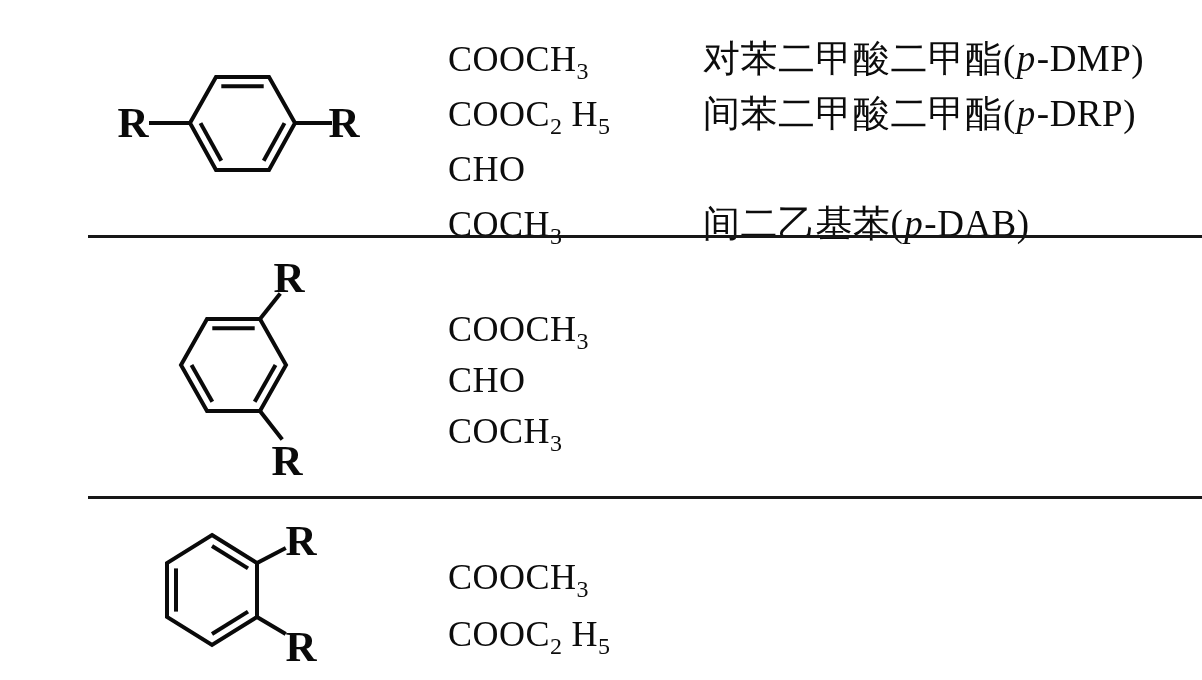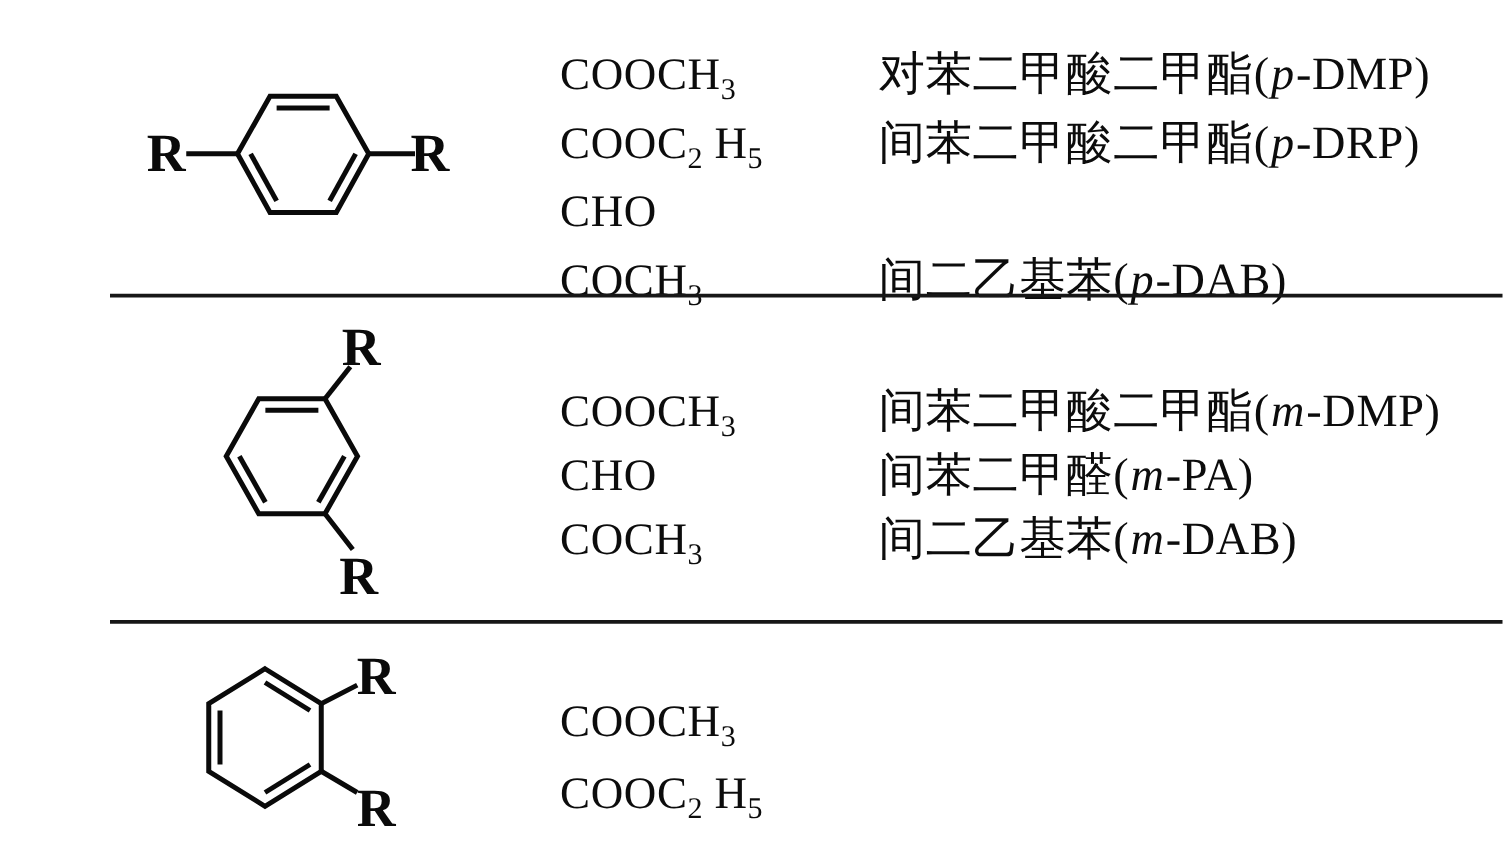--- a/index.html
+++ b/index.html
@@ -89,29 +89,26 @@
     <line class="dbl" x1="212.3" y1="401.8" x2="191.5" y2="365"></line>
     <line class="bond" x1="260" y1="319" x2="279" y2="295"></line>
     <line class="bond" x1="260" y1="411" x2="281" y2="438"></line>
     <text class="rlabel" x="289" y="292">R</text>
     <text class="rlabel" x="287" y="475">R</text>
   </svg>
 
   <div class="rows sec2">
       <div class="row">
         <div class="formula"><span>COOCH</span><sub>3</sub></div>
-        <div class="cname"><span>间苯二甲酸二甲酯(</span><i>m</i><span>-DMP)</span></div>
       </div>
       <div class="row">
         <div class="formula"><span>CHO</span></div>
-        <div class="cname"><span>间苯二甲醛(</span><i>m</i><span>-PA)</span></div>
       </div>
       <div class="row">
         <div class="formula"><span>COCH</span><sub>3</sub></div>
-        <div class="cname"><span>间二乙基苯(</span><i>m</i><span>-DAB)</span></div>
       </div>
     </div>
 
   <div class="rule rule2"></div>
 
   <svg id="svg-ortho" class="structure" width="200" height="175" viewBox="130 505 200 175">
     <polygon class="ring" points="212,535 257,563 257,617 212,645 167,617 167,563"></polygon>
     <line class="dbl" x1="212" y1="546" x2="248" y2="568.4"></line>
     <line class="dbl" x1="248" y1="611.6" x2="212" y2="634"></line>
     <line class="dbl" x1="176" y1="611.6" x2="176" y2="568.4"></line>

